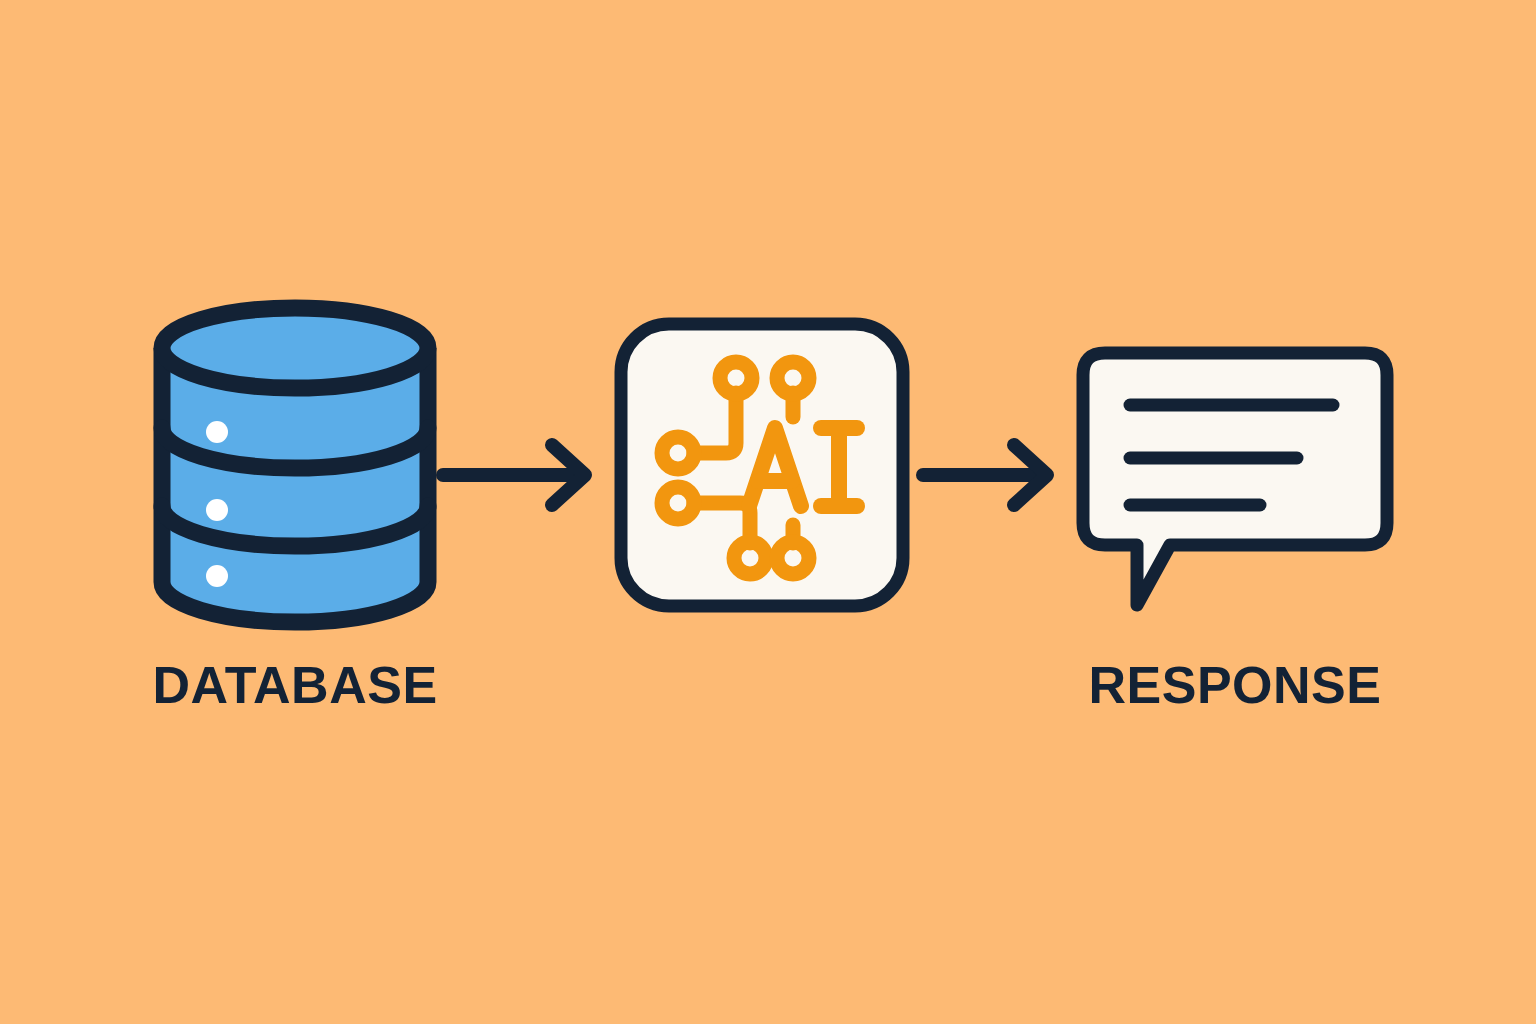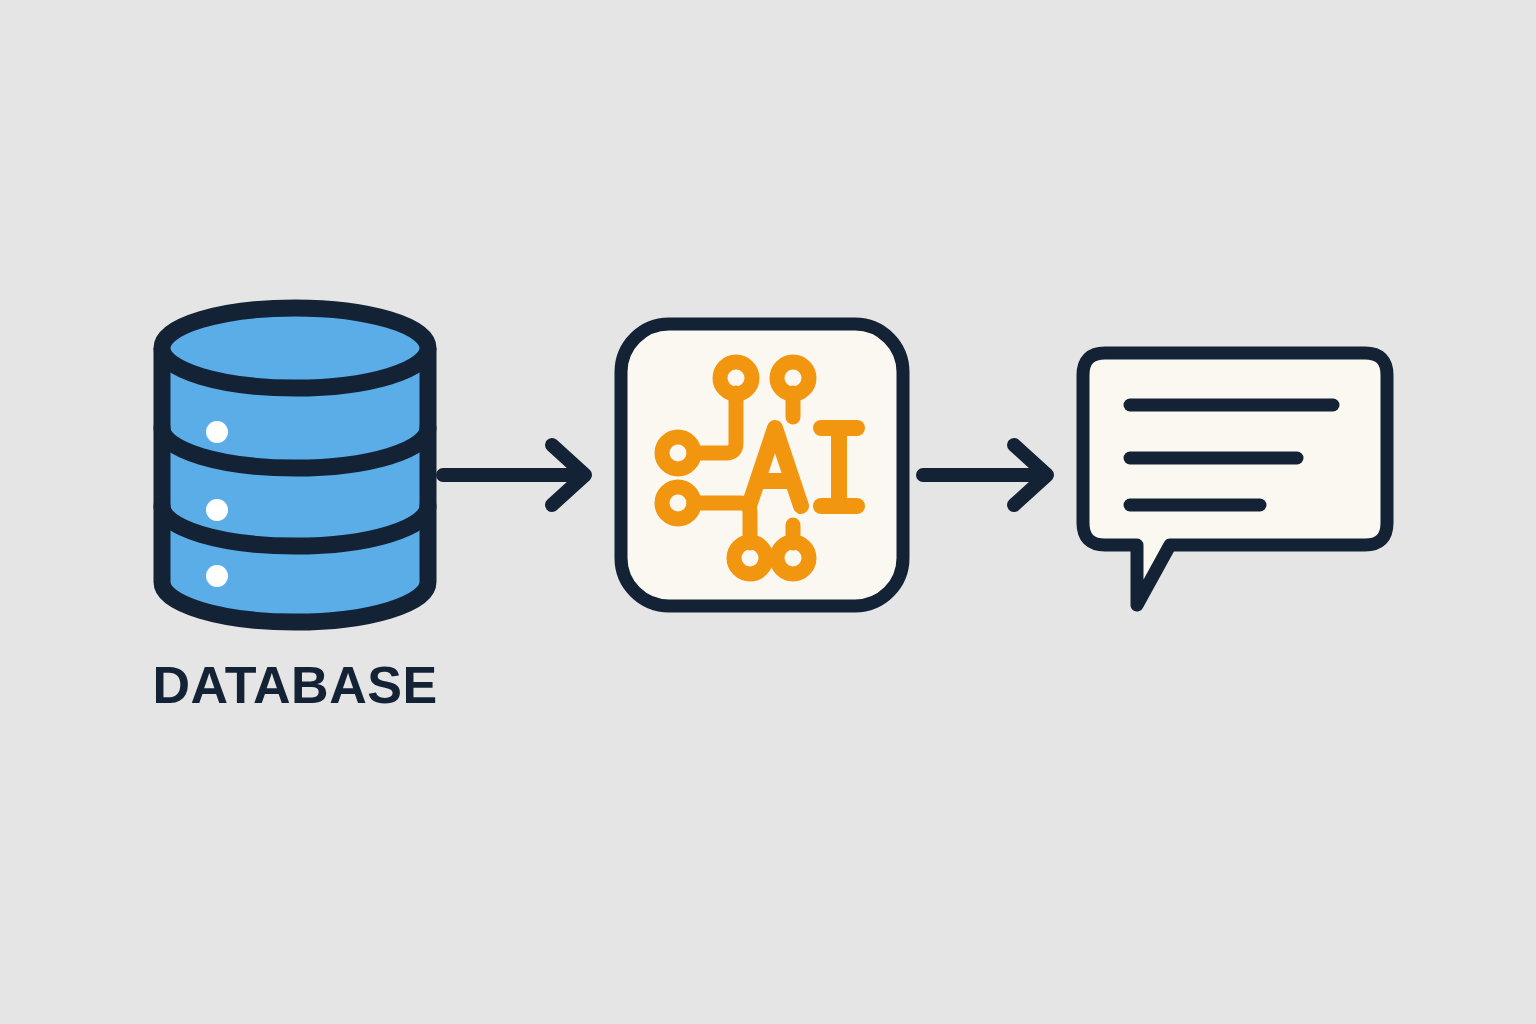--- a/index.html
+++ b/index.html
@@ -11,21 +11,21 @@
     width: 1536px;
     height: 1024px;
     background: #FBF8F2;
     font-family: "Liberation Sans", sans-serif;
     overflow: hidden;
   }
   #flow-canvas {
     position: relative;
     width: 1536px;
     height: 1024px;
-    background: #e5e5e5;
+    background: #fdba74;
   }
   .stage {
     position: absolute;
   }
   .stage-label {
     position: absolute;
     text-align: center;
     font-family: "Liberation Sans", sans-serif;
     font-weight: bold;
     font-size: 52px;
@@ -140,14 +140,15 @@
                Q8 200 8 178
                L8 30
                Q8 8 30 8 Z" fill="#FBF8F2" stroke="#132235" stroke-width="13" stroke-linejoin="round" stroke-linecap="round"></path>
       <g stroke="#132235" stroke-width="13" stroke-linecap="round">
         <line x1="55" y1="60" x2="258" y2="60"></line>
         <line x1="55" y1="113" x2="222" y2="113"></line>
         <line x1="55" y1="160" x2="185" y2="160"></line>
       </g>
     </svg>
   </div>
+  <div class="stage-label" id="label-response">RESPONSE</div>
 
 </div>
 
 </body></html>

